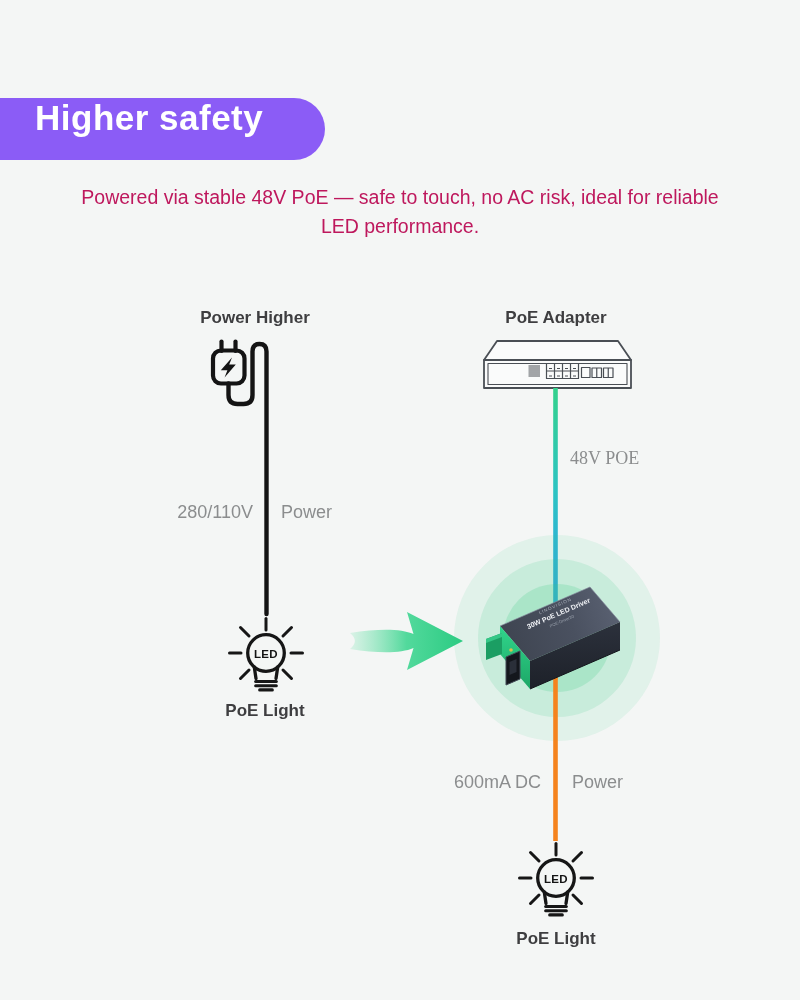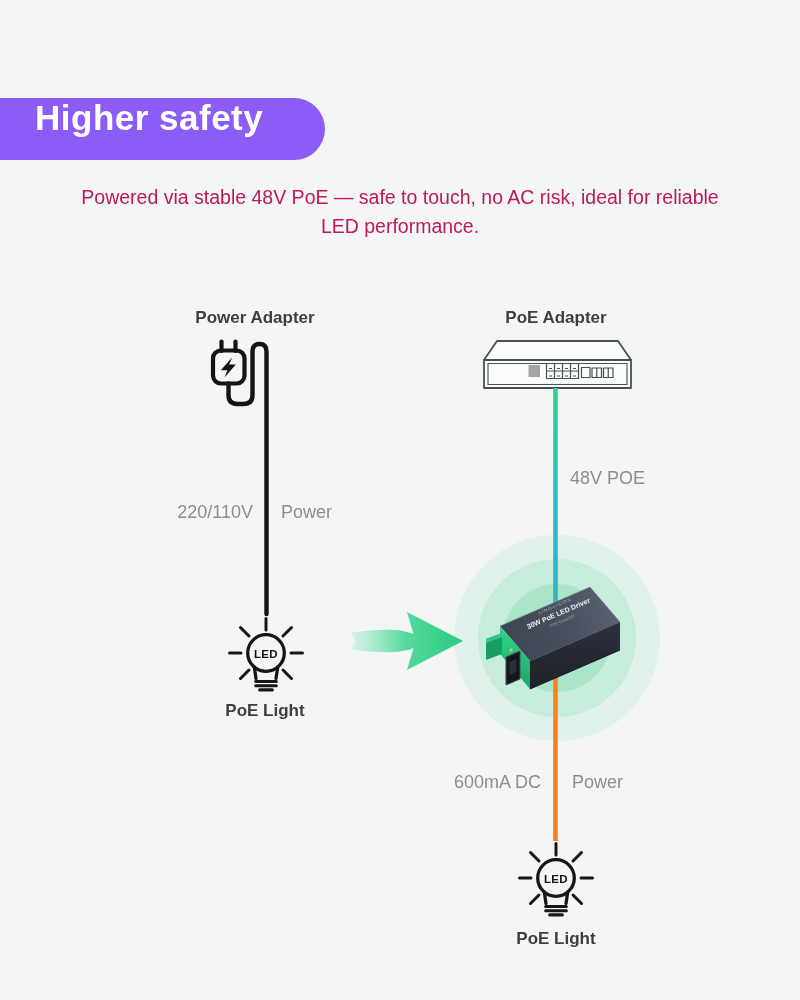--- a/index.html
+++ b/index.html
@@ -172,27 +172,27 @@
     <g transform="rotate(-23.4 560 617)">
       <text x="560" y="606.5" text-anchor="middle" font-size="4.6" letter-spacing="0.9" fill="#aab0bc">LINOVISION</text>
       <text x="560" y="615.5" text-anchor="middle" font-size="7" font-weight="bold" fill="#f0f2f6">30W PoE LED Driver</text>
       <text x="560" y="623" text-anchor="middle" font-size="4.2" fill="#99a0ac">POE-Driver30</text>
     </g>
   </g>
 
   <use href="#bulb" transform="translate(556,878)"></use>
 </svg>
 
-<div class="lbl lbl-bold center" style="left:155px;top:308px;width:200px;">Power Adapter</div>
+<div class="lbl lbl-bold center" style="left:155px;top:308px;width:200px;">Power Higher</div>
 
 <div class="lbl lbl-bold center" style="left:456px;top:308px;width:200px;">PoE Adapter</div>
 
-<div class="lbl lbl-gray right" style="left:103px;top:502px;width:150px;">220/110V</div>
+<div class="lbl lbl-gray right" style="left:103px;top:502px;width:150px;">280/110V</div>
 <div class="lbl lbl-gray" style="left:281px;top:502px;">Power</div>
 
-<div class="lbl lbl-gray" style="left:570px;top:468px;">48V POE</div>
+<div class="lbl lbl-gray" style="left:570px;top:448px;font-family:Liberation Serif, serif;">48V POE</div>
 
 <div class="lbl lbl-gray right" style="left:391px;top:772px;width:150px;">600mA DC</div>
 <div class="lbl lbl-gray" style="left:572px;top:772px;">Power</div>
 
 <div class="lbl lbl-bold center" style="left:165px;top:701px;width:200px;">PoE Light</div>
 
 <div class="lbl lbl-bold center" style="left:456px;top:929px;width:200px;">PoE Light</div>
 
 </body></html>

